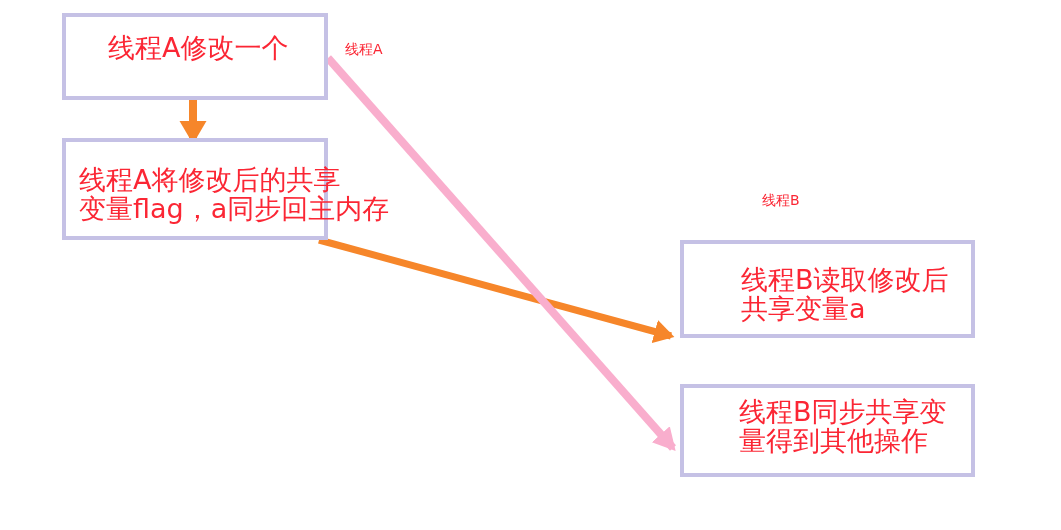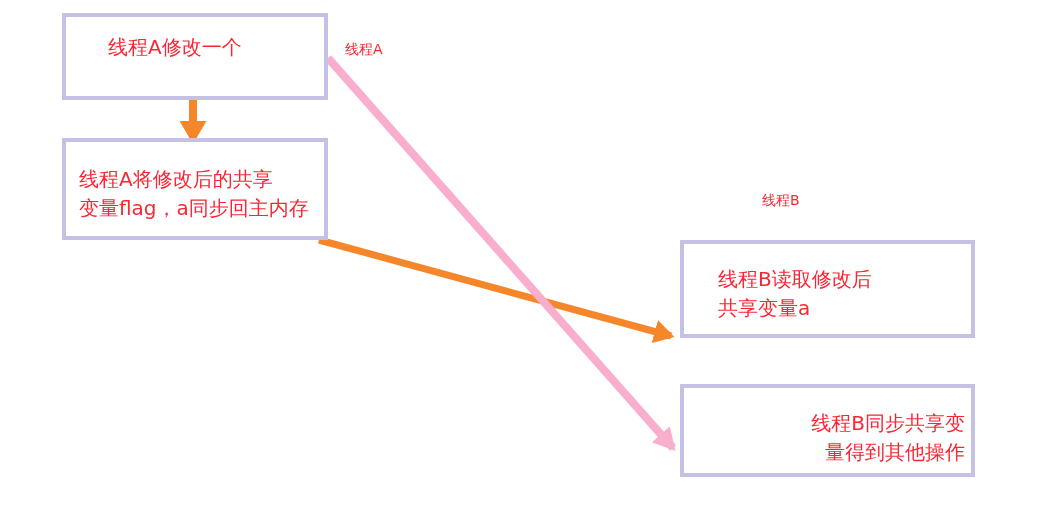--- a/index.html
+++ b/index.html
@@ -28,28 +28,28 @@
   }
   line.orange { stroke: var(--arrow-orange); }
   line.pink   { stroke: var(--arrow-pink); }
   .head-orange { fill: var(--arrow-orange); }
   .head-pink   { fill: var(--arrow-pink); }
   .box {
     position: absolute;
     border: 4px solid var(--box-border);
     background: #ffffff;
     color: var(--text-red);
-    font-size: 20px;
+    font-size: 27px;
     line-height: 29px;
     white-space: nowrap;
   }
   .box-a1 { left: 62px;  top: 13px;  width: 266px; height: 87px;  padding: 16px 6px 0 42px; }
   .box-a2 { left: 62px;  top: 138px; width: 266px; height: 102px; padding: 23px 6px 12px 13px; }
-  .box-b1 { left: 680px; top: 240px; width: 295px; height: 98px;  padding: 21px 6px 0 34px; }
-  .box-b2 { left: 680px; top: 384px; width: 295px; height: 93px;  padding: 21px 6px 0 55px; text-align: right; }
+  .box-b1 { left: 680px; top: 240px; width: 295px; height: 98px;  padding: 21px 6px 0 57px; }
+  .box-b2 { left: 680px; top: 384px; width: 295px; height: 93px;  padding: 9px 6px 0 55px; }
   .label {
     position: absolute;
     color: var(--text-red);
     font-size: 14px;
     line-height: 24px;
     white-space: nowrap;
   }
   .label-a { left: 345px; top: 37px; }
   .label-b { left: 762px; top: 188px; }
 </style>

